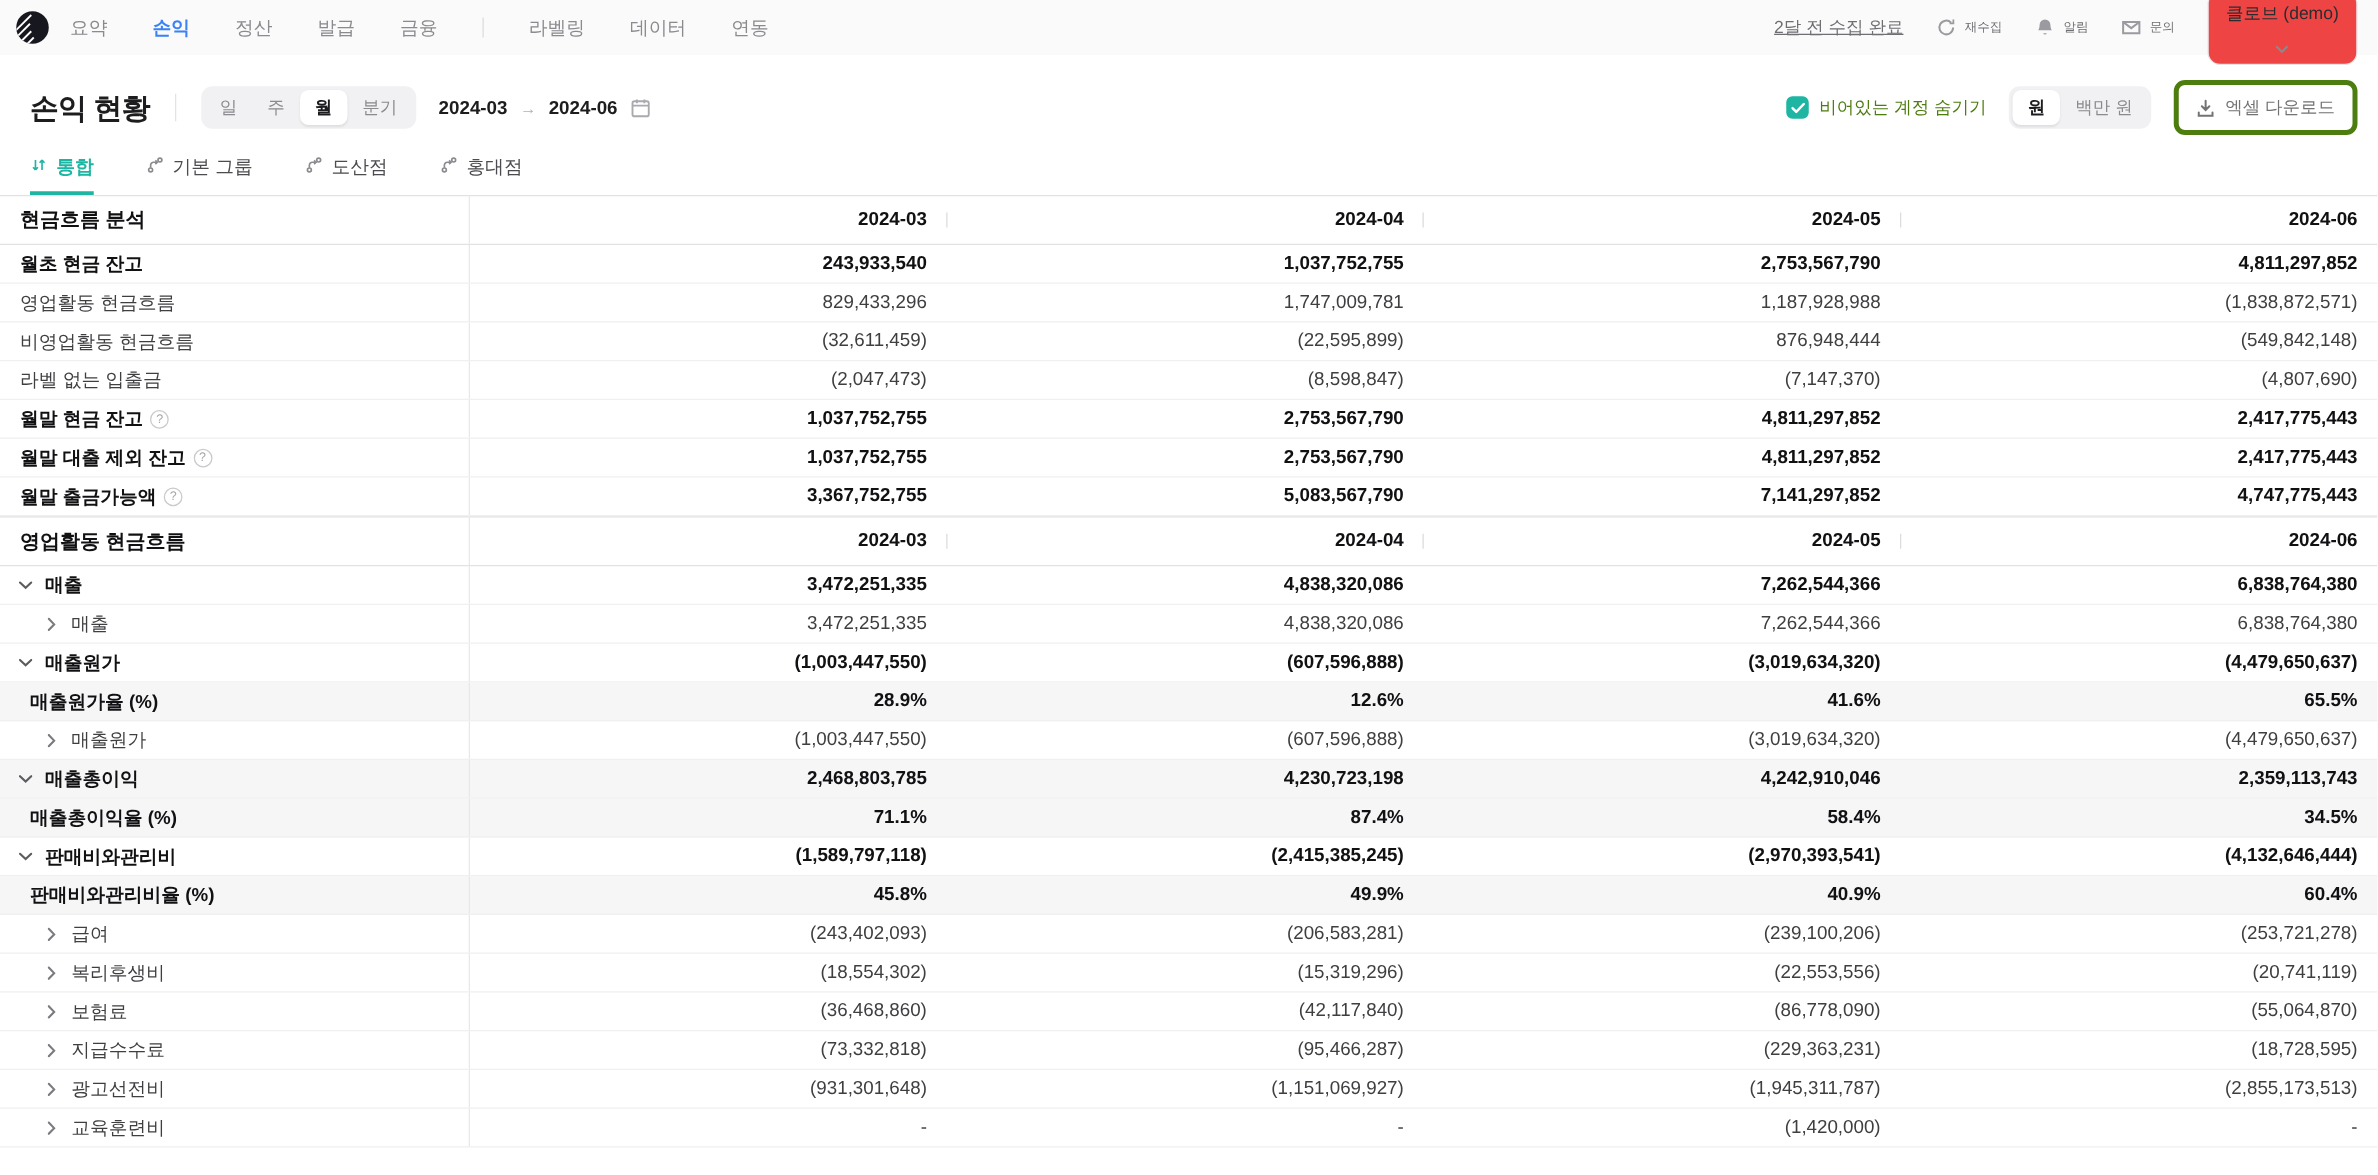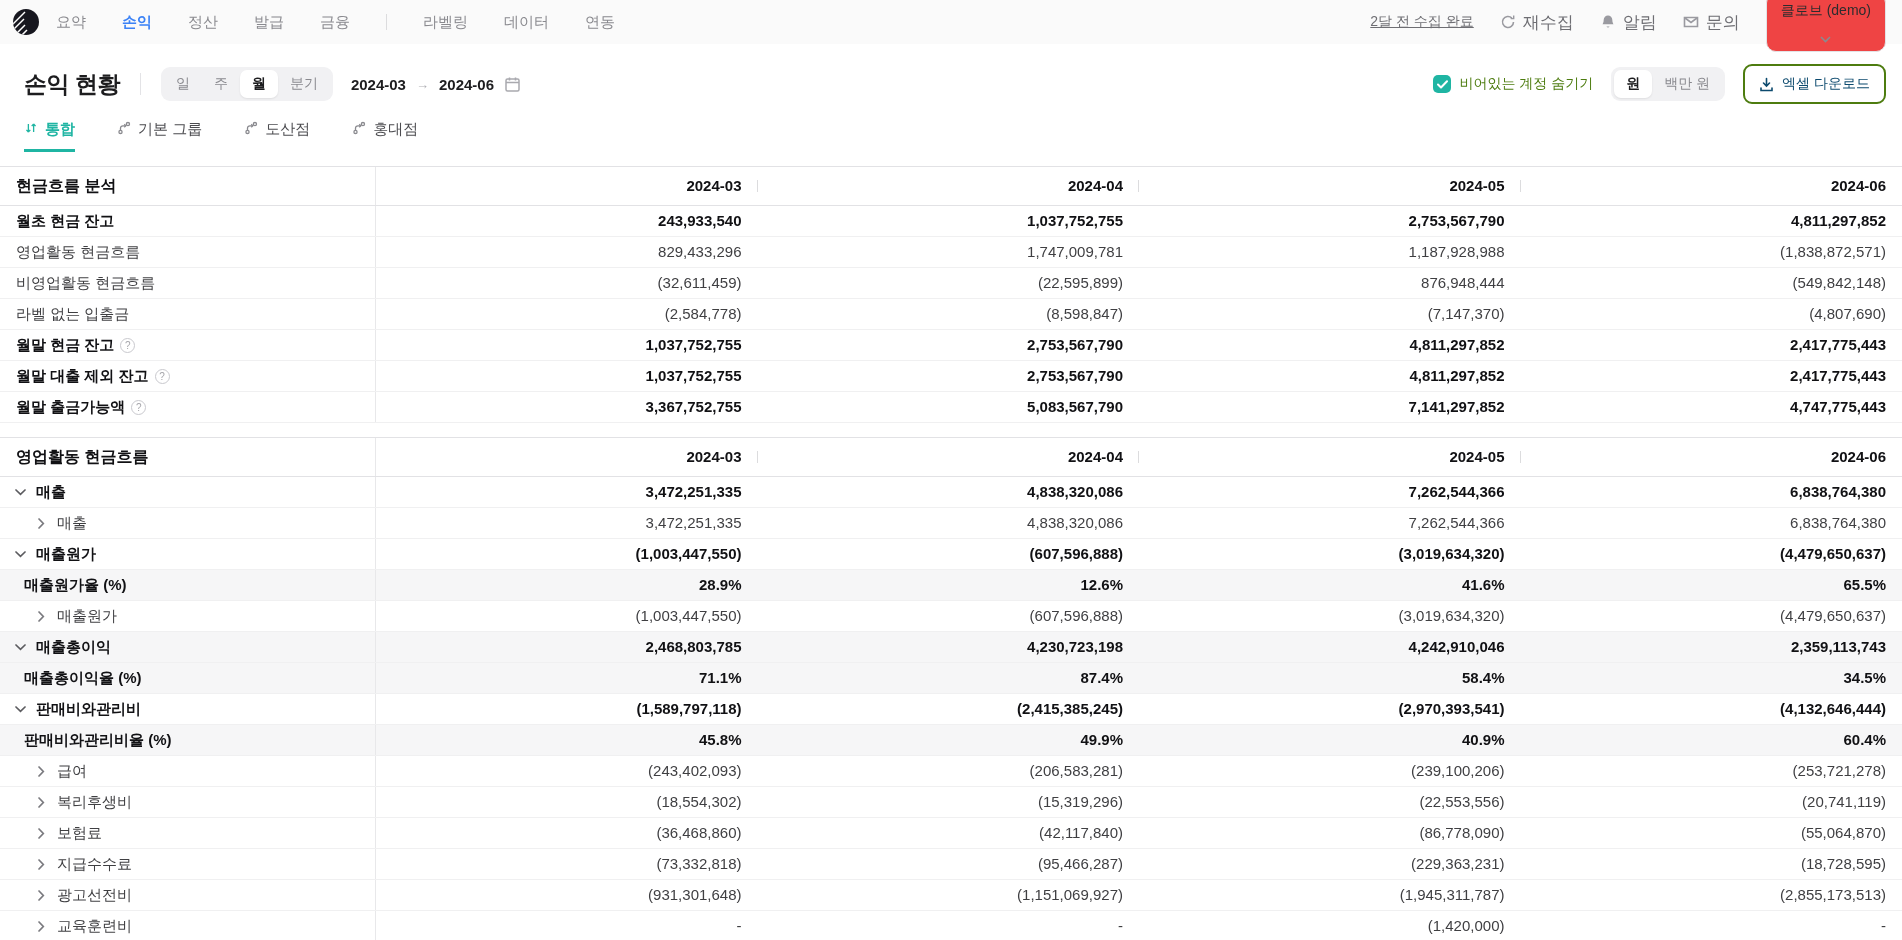--- a/index.html
+++ b/index.html
@@ -8,54 +8,54 @@
 
   
   .topnav { height:44px; background:#fafafa; display:flex; align-items:center; padding:0 16px 0 12px; }
   .logo { width:28px; height:28px; margin-right:16px; flex:0 0 auto; cursor:pointer; }
   .nav-items { display:flex; align-items:center; gap:36px; }
   .nav-item { font-size:15px; color:#8a8a8f; text-decoration:none; cursor:pointer; white-space:nowrap; }
   .nav-item.active { color:#3b82f6; font-weight:700; }
   .nav-divider { width:1px; height:16px; background:#dcdcde; }
   .nav-right { margin-left:auto; display:flex; align-items:center; gap:26px; }
   .status-link { font-size:14px; color:#6e6e73; text-decoration:underline; cursor:pointer; white-space:nowrap; }
-  .nav-tool { display:flex; align-items:center; gap:7px; font-size:17px; color:#6e6e73; cursor:pointer; white-space:nowrap; }
+  .nav-tool { display:flex; align-items:center; gap:7px; font-size:10px; color:#6e6e73; cursor:pointer; white-space:nowrap; }
   .nav-tool svg { color:#9a9aa0; }
   .account-btn { display:flex; align-items:center; gap:16px; background:#ef4444; border:1px solid #e3e3e6;
     border-radius:10px; padding:8px 14px; font-size:14px; color:#2c2c2e; cursor:pointer; white-space:nowrap;flex-direction:column; }
   .account-btn svg { color:#8a8a8f; }
 
   
   .page-header { display:flex; align-items:center; padding:20px 16px 14px 24px; }
   .page-title { font-size:23px; font-weight:700; letter-spacing:-0.5px; }
   .vdiv { width:1px; height:22px; background:#e3e3e6; margin:0 20px; }
   .segmented { display:flex; align-items:center; background:#f1f1f3; border-radius:9px; padding:3px; }
   .seg-opt { font-size:14px; color:#8a8a8f; padding:5px 12px; border-radius:7px; cursor:pointer; white-space:nowrap; }
   .seg-opt.active { background:#fff; color:#1d1d1f; font-weight:700; box-shadow:0 1px 2px rgba(0,0,0,.08); }
   .date-range { display:flex; align-items:center; gap:10px; margin-left:18px; }
   .date-val { font-size:15px; font-weight:700; color:#1d1d1f; cursor:pointer; }
   .date-arrow { font-size:13px; color:#b0b0b5; }
   .cal-icon { color:#a9a9ae; cursor:pointer; display:flex; }
   .header-right { margin-left:auto; display:flex; align-items:center; gap:18px; }
   .chk-group { display:flex; align-items:center; gap:8px; cursor:pointer; }
   .chk-box { width:18px; height:18px; border-radius:5px; display:flex; align-items:center; justify-content:center; }
   .chk-label { font-size:14px; color:#4d7c0f; white-space:nowrap; }
-  .excel-btn { display:flex; align-items:center; gap:8px; background:#fff; border:2px solid #4d7c0f;
-    border-radius:9px; padding:9px 14px; font-size:14px; color:#0c4a6e; cursor:pointer; white-space:nowrap; }
+  .excel-btn { display:flex; align-items:center; gap:8px; background:#fff; border:4px solid #4d7c0f;
+    border-radius:9px; padding:9px 14px; font-size:14px; color:#737373; cursor:pointer; white-space:nowrap; }
 
   
   .tabs { display:flex; align-items:flex-end; gap:42px; padding:2px 16px 0 24px; }
   .tab { display:flex; align-items:center; gap:7px; font-size:15px; color:#4c4c50; padding-bottom:10px;
     border-bottom:3px solid transparent; cursor:pointer; white-space:nowrap; }
   .tab svg { color:#8a8a8f; }
   .tab.active { color:#1fb5a3; font-weight:700; border-bottom-color:#1fb5a3; }
   .tab.active svg { color:#1fb5a3; }
 
   
-  .table-section { margin-top:14px; }
+  .table-section { }
   .t-row { display:grid; grid-template-columns:376px 1fr 1fr 1fr 1fr; border-bottom:1px solid #f0f0f1; }
   .t-row.gray { background:#f6f6f7; }
   .t-head { border-top:1px solid #e2e2e5; border-bottom:1px solid #e2e2e5; }
   .t-label { display:flex; align-items:center; height:30px; border-right:1px solid #e8e8ea;
     font-size:15px; color:#3f3f42; padding-left:16px; position:relative; }
   .t-head .t-label { height:38px; font-size:16px; font-weight:700; color:#111114; }
   .t-val { text-align:right; padding-right:16px; line-height:30px; font-size:15px; color:#3f3f42;
     position:relative; font-variant-numeric:tabular-nums; white-space:nowrap; }
   .t-head .t-val { line-height:38px; font-weight:700; font-size:15px; color:#111114; }
   .t-head .t-val:not(:last-child)::after { content:""; position:absolute; right:0; top:13px; height:12px;
@@ -243,21 +243,21 @@
         </div>
         <div class="t-val">(32,611,459)</div>
         <div class="t-val">(22,595,899)</div>
         <div class="t-val">876,948,444</div>
         <div class="t-val">(549,842,148)</div>
       </div>
       <div class="t-row">
         <div class="t-label ">
           <span>라벨 없는 입출금</span>
         </div>
-        <div class="t-val">(2,584,778)</div>
+        <div class="t-val">(2,047,473)</div>
         <div class="t-val">(8,598,847)</div>
         <div class="t-val">(7,147,370)</div>
         <div class="t-val">(4,807,690)</div>
       </div>
       <div class="t-row bold">
         <div class="t-label ">
           <span>월말 현금 잔고</span>
           <span class="help-icon">?</span>
         </div>
         <div class="t-val">1,037,752,755</div>

